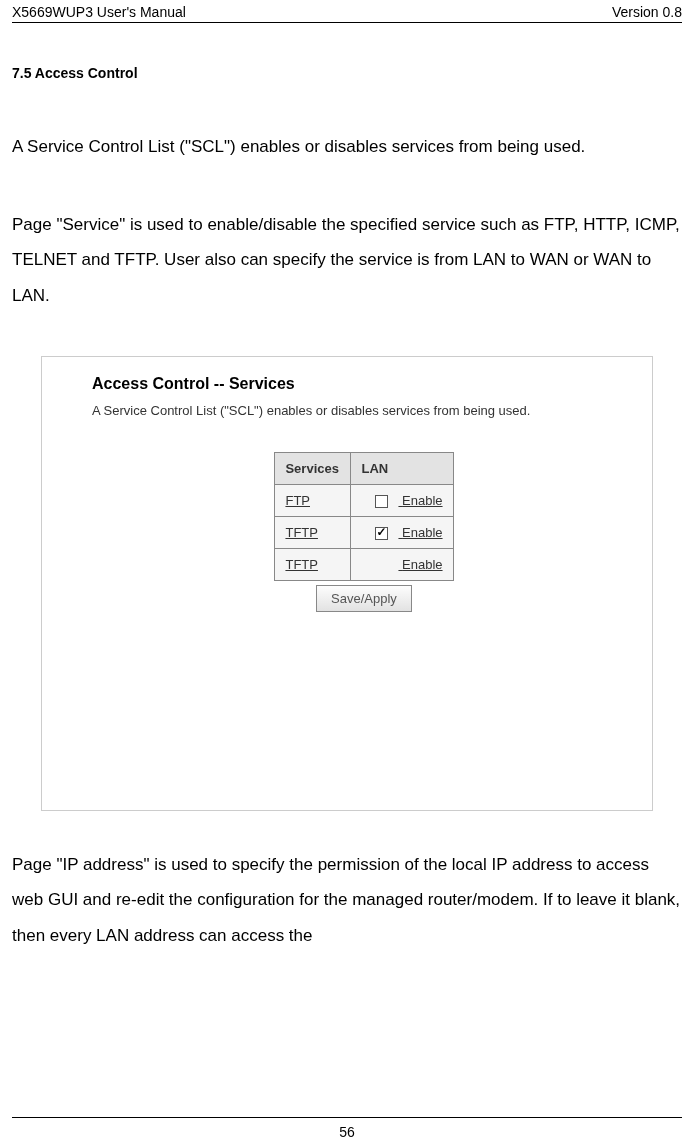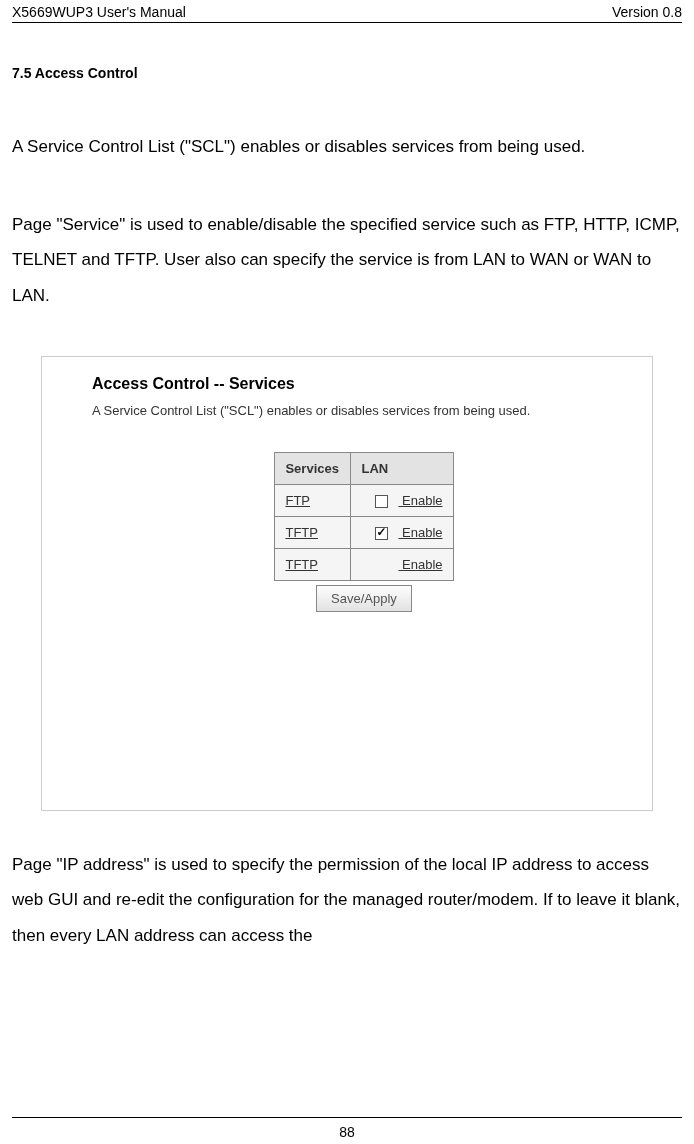--- a/index.html
+++ b/index.html
@@ -198,13 +198,13 @@
       <div class="save-btn-wrap">
         <span class="save-btn">Save/Apply</span>
       </div>
     </div>
   </div>
 
   <p class="para" style="margin-bottom:0;">Page "IP address" is used to specify the permission of the local IP address to access web GUI and re-edit the configuration for the managed router/modem. If to leave it blank, then every LAN address can access the</p>
 </div>
 
 <div class="footer-rule"></div>
-<div class="page-num">88</div>
+<div class="page-num">56</div>
 
 </body></html>

